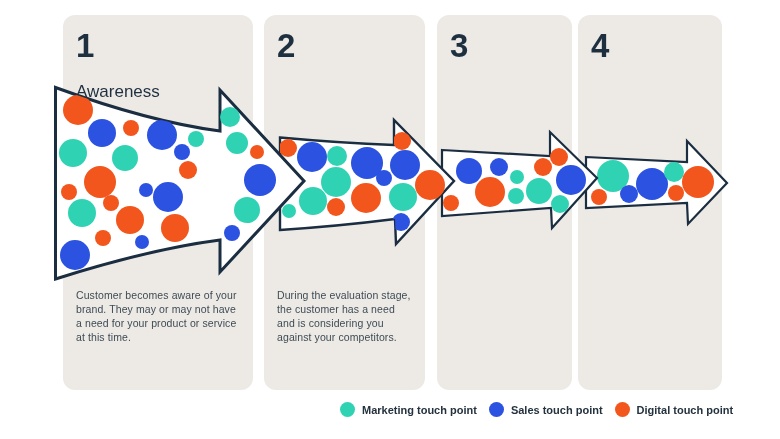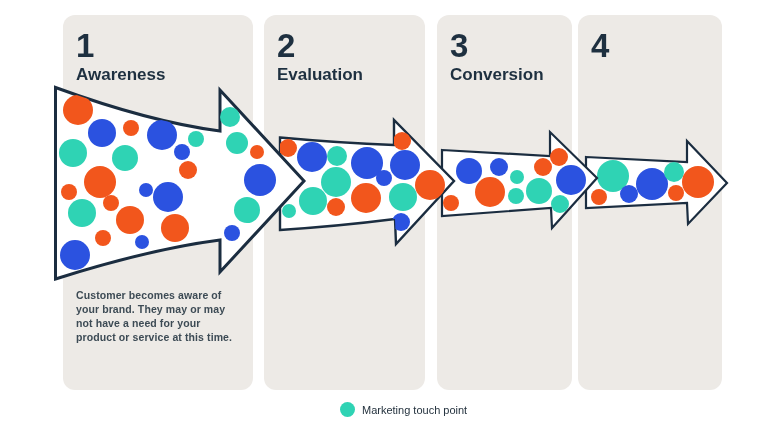--- a/index.html
+++ b/index.html
@@ -9,54 +9,53 @@
   }
   .canvas{position:absolute;inset:0;width:780px;height:439px;}
   .stage-panel{
     position:absolute;top:15px;height:375px;background:#EDEAE6;border-radius:12px;
     box-sizing:border-box;padding:12px 13px;
   }
   .stage-number{
     font-size:33px;line-height:1.05;font-weight:600;color:#1E3040;letter-spacing:.2px;margin-top:2px;
   }
   .stage-name{
-    font-size:17px;line-height:1.2;font-weight:700;color:#1E3040;margin-top:1px;
+    font-size:17px;line-height:1.2;font-weight:400;color:#1E3040;margin-top:18px;
   }
   .stage-desc{
     position:absolute;left:13px;right:11px;top:274px;margin:0;
-    font-size:10.5px;line-height:1.32;font-weight:700;color:#3D4B55;letter-spacing:.1px;
+    font-size:10.5px;line-height:1.32;font-weight:400;color:#3D4B55;letter-spacing:.1px;
   }
   svg.funnel{position:absolute;left:0;top:0;width:780px;height:439px;}
   .arrow-path{fill:#ffffff;stroke-linejoin:miter;}
   .legend{
     position:absolute;left:340px;top:402px;display:flex;align-items:center;gap:12px;
   }
   .legend-item{display:flex;align-items:center;gap:7px;}
   .legend-dot{width:15px;height:15px;border-radius:50%;display:inline-block;}
-  .legend-label{font-size:11px;font-weight:400;color:#24323E;white-space:nowrap;}
+  .legend-label{font-size:11px;font-weight:700;color:#24323E;white-space:nowrap;}
 </style>
 </head>
 <body>
 
 <div class="canvas">
 
   <div class="stage-panel" style="left:63px;width:190px;">
     <div class="stage-number">1</div>
     <div class="stage-name">Awareness</div>
     <p class="stage-desc">Customer becomes aware of your brand. They may or may not have a need for your product or service at this time.</p>
   </div>
 
   <div class="stage-panel" style="left:264px;width:161px;">
     <div class="stage-number">2</div>
-    <div class="stage-name">Evaluation</div>
+    <p class="stage-desc">During the evaluation stage, the customer has a need and is considering you against your competitors.</p>
   </div>
 
   <div class="stage-panel" style="left:437px;width:135px;">
     <div class="stage-number">3</div>
-    <div class="stage-name">Conversion</div>
   </div>
 
   <div class="stage-panel" style="left:578px;width:144px;">
     <div class="stage-number">4</div>
   </div>
 
   <svg class="funnel" viewBox="0 0 780 439">
     <defs>
       <clipPath id="clipA1">
           <path d="M55.5,87.5 Q150,122 220,131 L220,90 L304,181 L220,272 L220,240 Q150,249 55.5,279 Z"></path>
@@ -154,15 +153,23 @@
           <circle cx="232" cy="233" r="8" fill="#2B52E0"></circle>
         </g>
     </g>
   </svg>
 
   <div class="legend">
     <div class="legend-item">
       <span class="legend-dot" style="background: rgb(47, 211, 180);"></span>
       <span class="legend-label">Marketing touch point</span>
     </div>
+    <div class="legend-item">
+      <span class="legend-dot" style="background: rgb(43, 82, 224);"></span>
+      <span class="legend-label">Sales touch point</span>
+    </div>
+    <div class="legend-item">
+      <span class="legend-dot" style="background: rgb(242, 86, 28);"></span>
+      <span class="legend-label">Digital touch point</span>
+    </div>
   </div>
 
 </div>
 
 </body></html>

